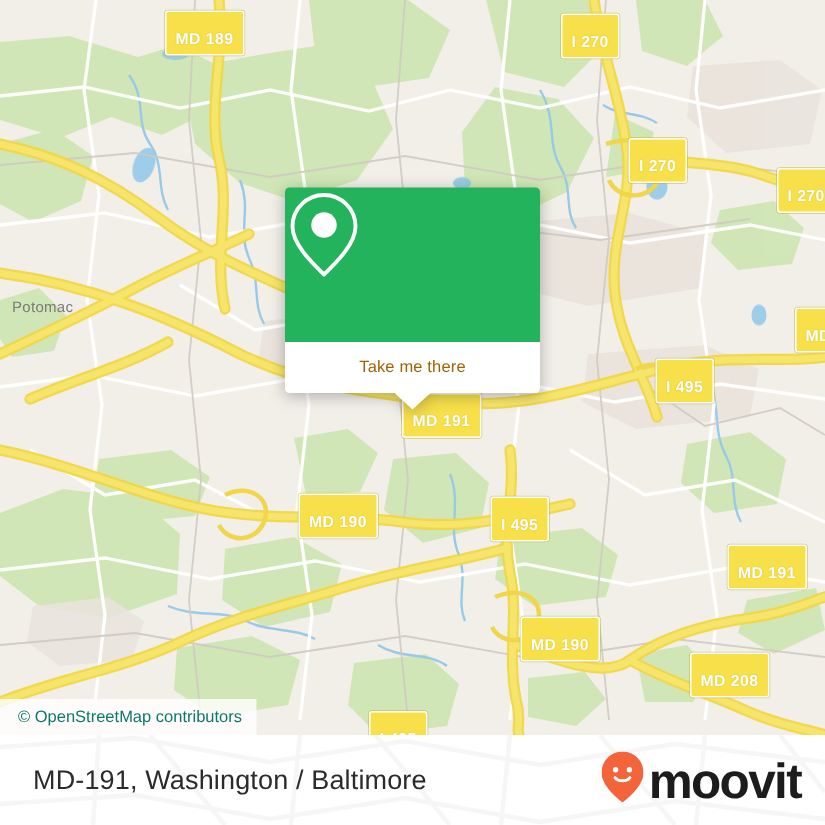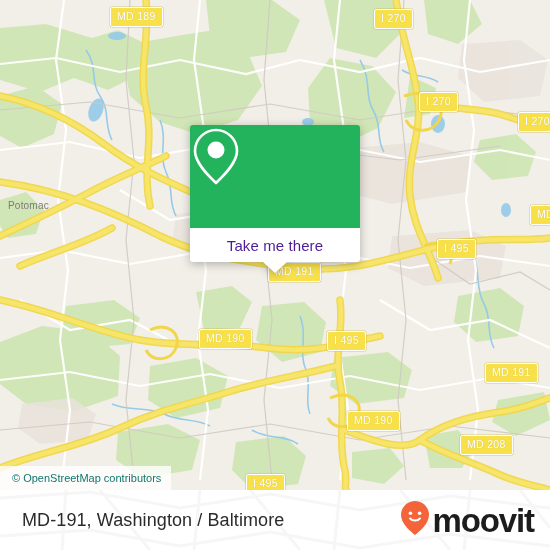--- a/index.html
+++ b/index.html
@@ -20,24 +20,24 @@
   }
   #map svg { position: absolute; left: 0; top: 0; }
 
   .shield {
     position: absolute;
     background: #f7e04a;
     border: 1.5px solid #ffffff;
     border-radius: 2px;
     color: #ffffff;
     font-size: 10.5px;
-    font-weight: normal;
+    font-weight: bold;
     letter-spacing: .3px;
     line-height: 1;
-    padding: 3px 6px 4px 6px;
+    padding: 13px 6px 4px 6px;
     white-space: nowrap;
     text-shadow: 0 0 1px rgba(150,130,0,.35);
     box-shadow: 0 0 0 .5px rgba(190,170,40,.55);
   }
   .place-label {
     position: absolute;
     color: #7b7b78;
     font-size: 10px;
     white-space: nowrap;
     letter-spacing: .2px;
@@ -64,22 +64,22 @@
     height: 103px;
     background: #22b35c;
     border-radius: 3px 3px 0 0;
     display: flex; align-items: center; justify-content: center;
   }
   #popup-foot {
     height: 34px;
     background: #ffffff;
     border-radius: 0 0 3px 3px;
     display: flex; align-items: center; justify-content: center;
-    color: #4c1d95;
-    font-size: 15px;
+    color: #a16207;
+    font-size: 11px;
     letter-spacing: .1px;
     cursor: pointer;
   }
   #popup-tail {
     position: absolute; left: 50%; top: 137px;
     transform: translateX(-50%);
     width: 0; height: 0;
     border-left: 12px solid transparent;
     border-right: 12px solid transparent;
     border-top: 11px solid #ffffff;

